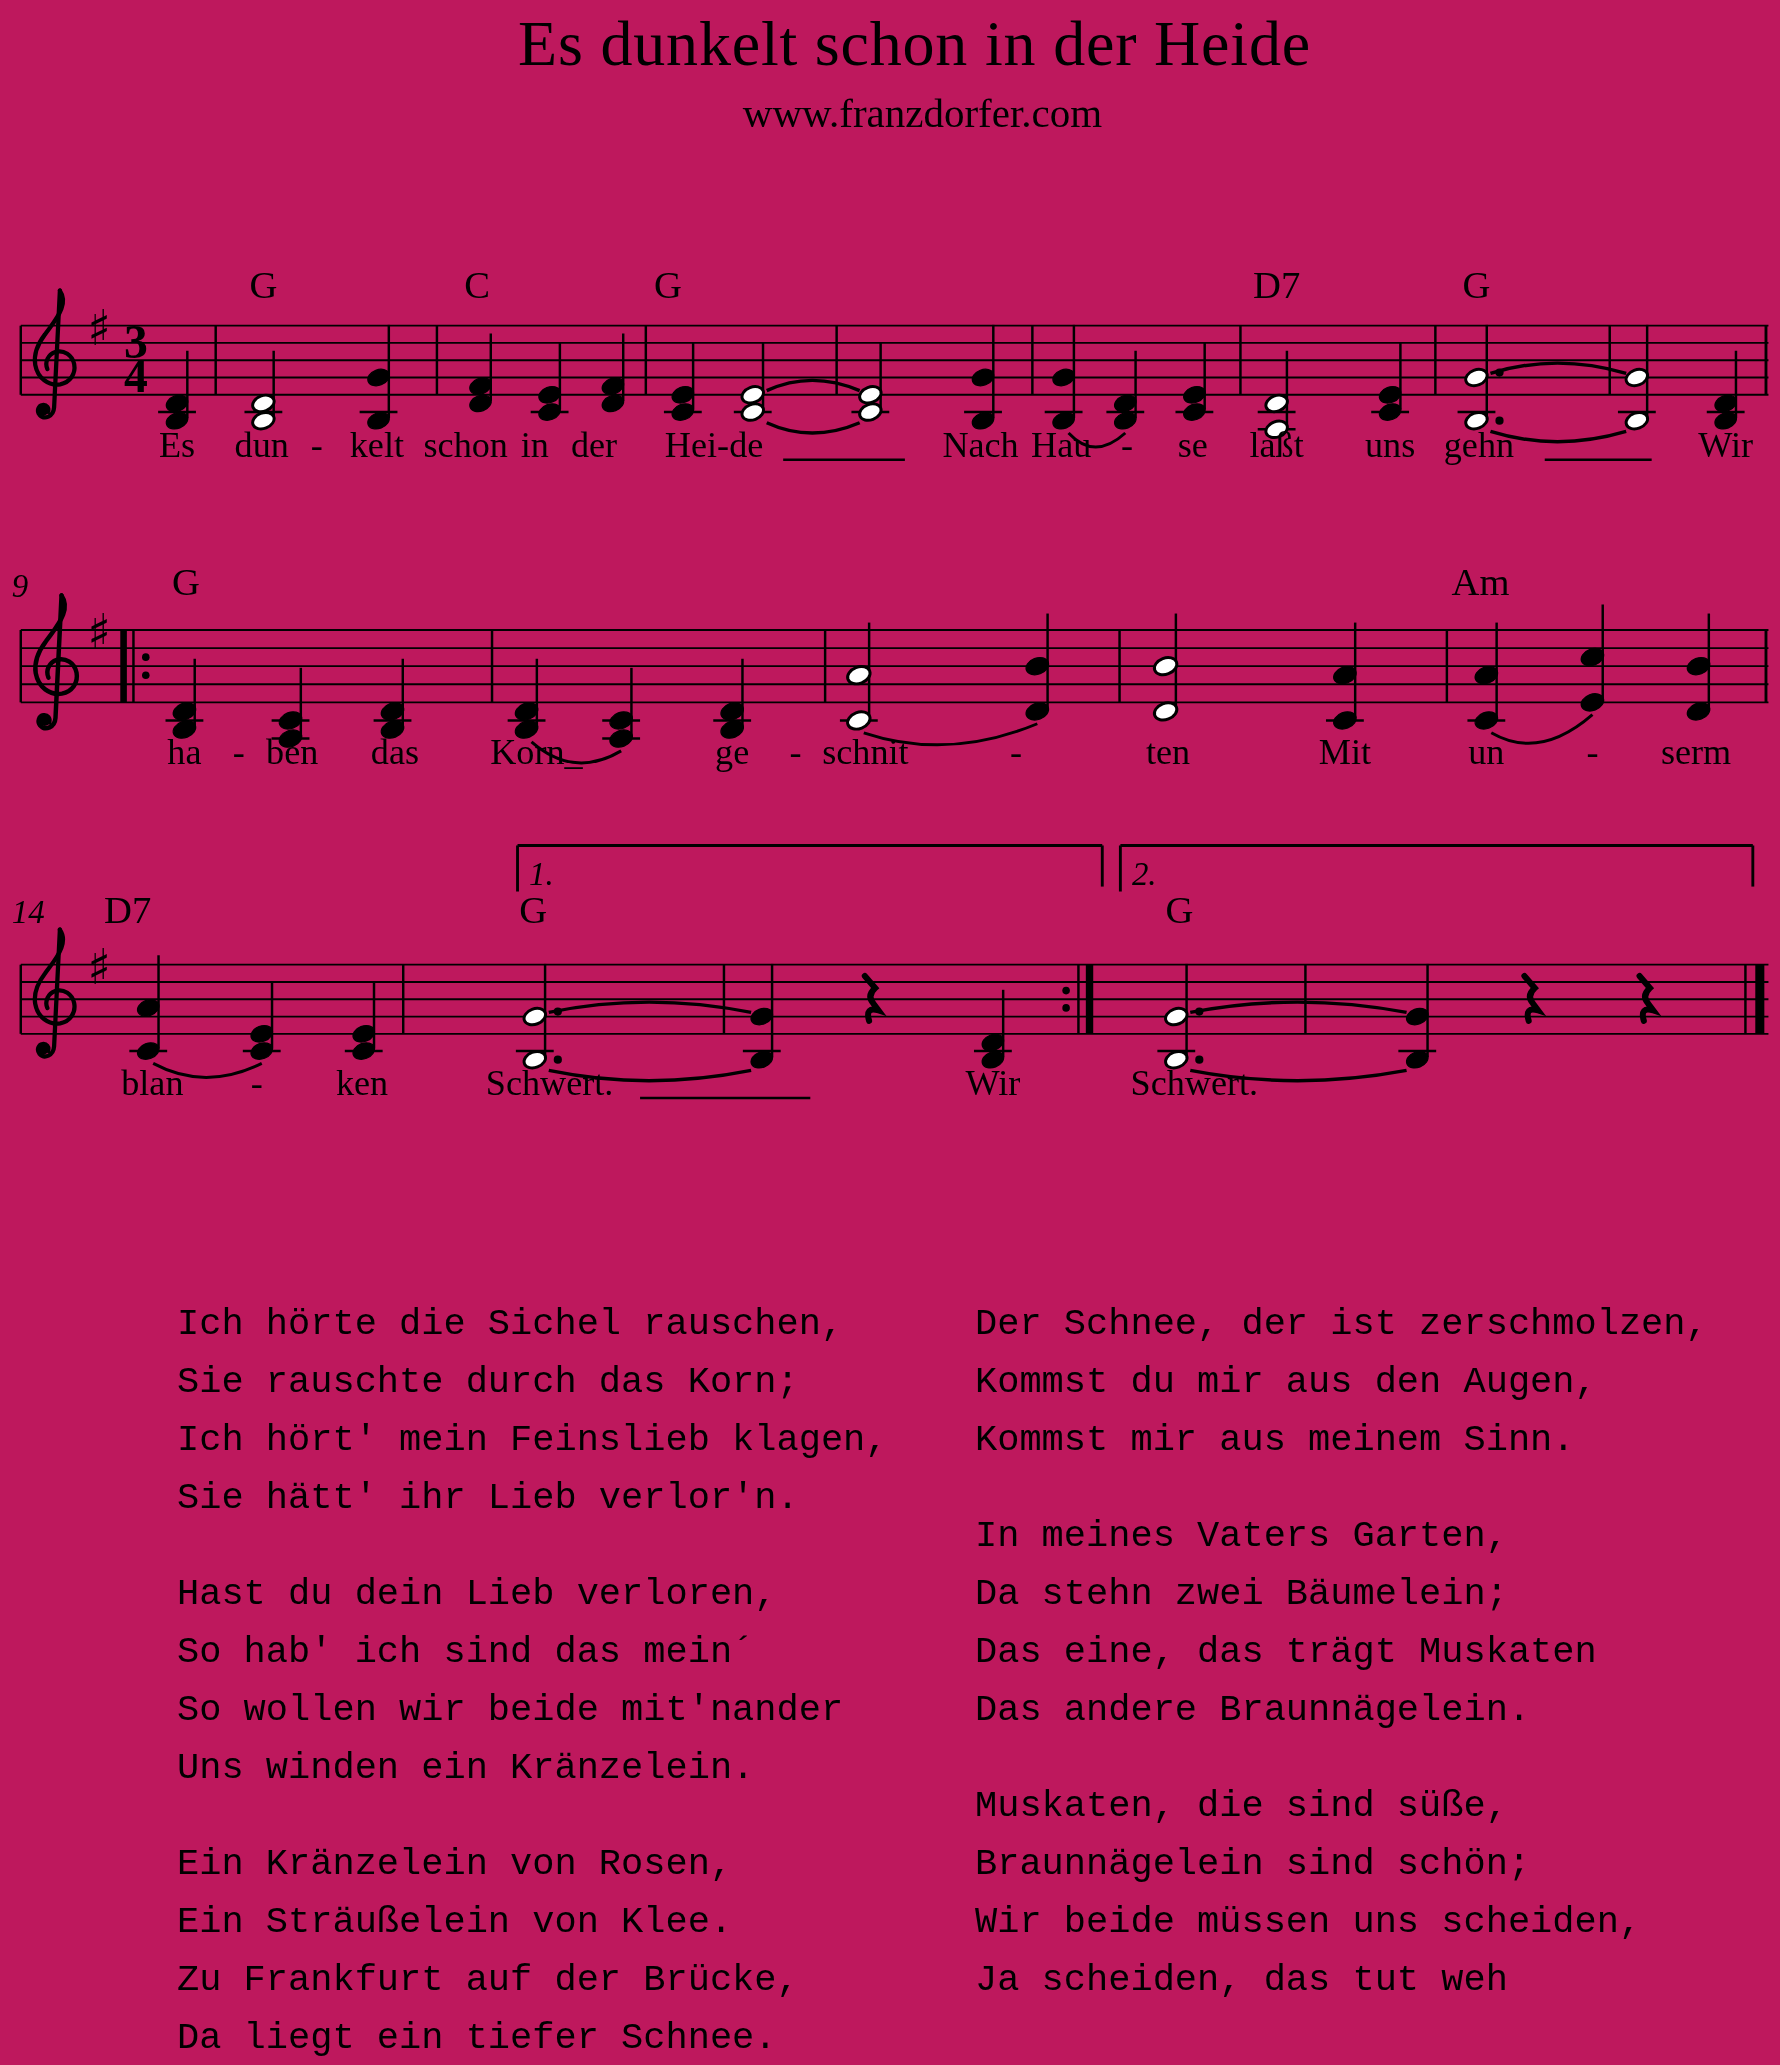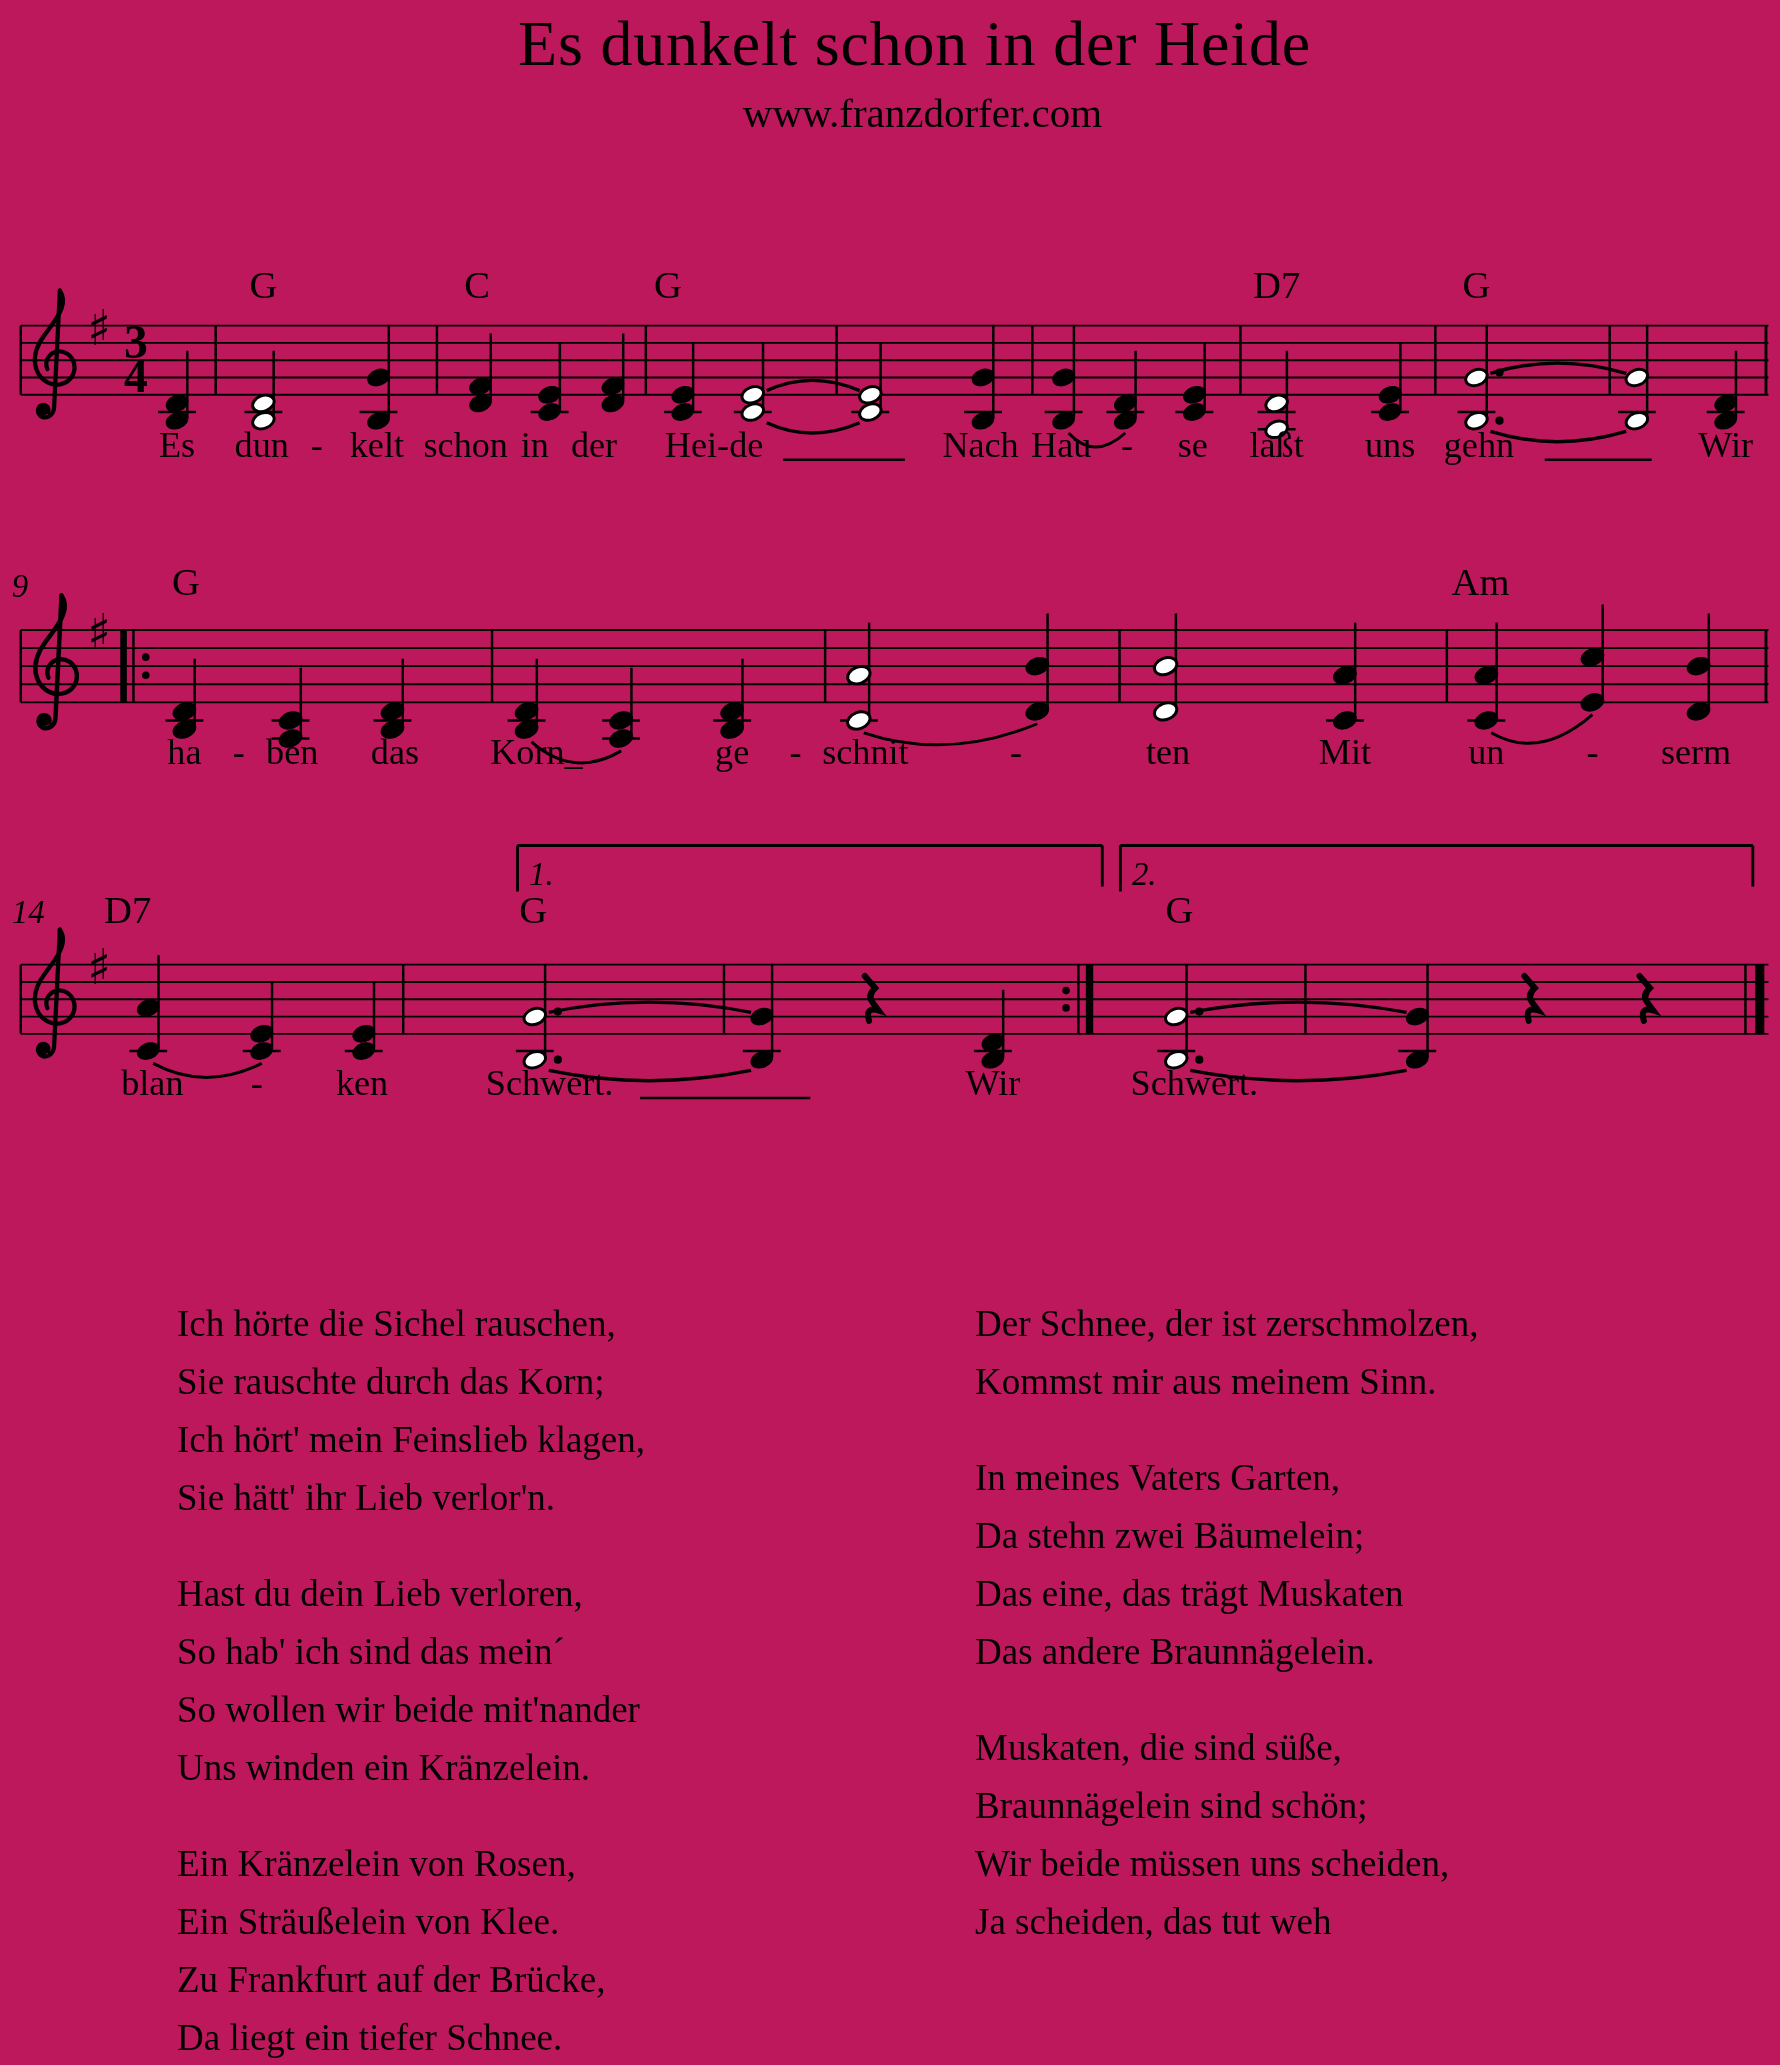--- a/index.html
+++ b/index.html
@@ -7,21 +7,21 @@
         font-family:"Liberation Serif","DejaVu Serif",serif;color:#000;padding-left:48px;}
   #title{position:absolute;top:6.6px;left:0;width:100%;text-align:center;
          font-size:64px;font-weight:normal;margin:0;letter-spacing:0.8px;}
   #subtitle{position:absolute;top:89px;left:8px;width:100%;text-align:center;
             font-size:41px;margin:0;}
   #score{position:absolute;left:0;top:0;width:1781px;height:1283px;}
   .verse-col{position:absolute;top:1295px;width:806px;}
   #verses-left{left:177px;}
   #verses-right{left:975px;}
   .stanza{margin:0 0 38px 0;}
-  .stanza p{margin:0;font-size:37px;line-height:58px;white-space:pre;}
+  .stanza p{margin:0;font-size:37px;line-height:58px;white-space:pre;font-family:Liberation Mono, monospace;}
 </style>
 </head>
 <body>
 
 <div id="page">
   <h1 id="title">Es dunkelt schon in der Heide</h1>
   <div id="subtitle">www.franzdorfer.com</div>
   <svg id="score" xmlns="http://www.w3.org/2000/svg" viewBox="0 0 2165 1560">
       <g>
         <g>
@@ -455,20 +455,21 @@
       <div class="stanza">
         <p>Ein Kränzelein von Rosen,</p>
         <p>Ein Sträußelein von Klee.</p>
         <p>Zu Frankfurt auf der Brücke,</p>
         <p>Da liegt ein tiefer Schnee.</p>
       </div>
     </div>
   <div id="verses-right" class="verse-col">
       <div class="stanza">
         <p>Der Schnee, der ist zerschmolzen,</p>
+        <p>Kommst du mir aus den Augen,</p>
         <p>Kommst mir aus meinem Sinn.</p>
       </div>
       <div class="stanza">
         <p>In meines Vaters Garten,</p>
         <p>Da stehn zwei Bäumelein;</p>
         <p>Das eine, das trägt Muskaten</p>
         <p>Das andere Braunnägelein.</p>
       </div>
       <div class="stanza">
         <p>Muskaten, die sind süße,</p>

